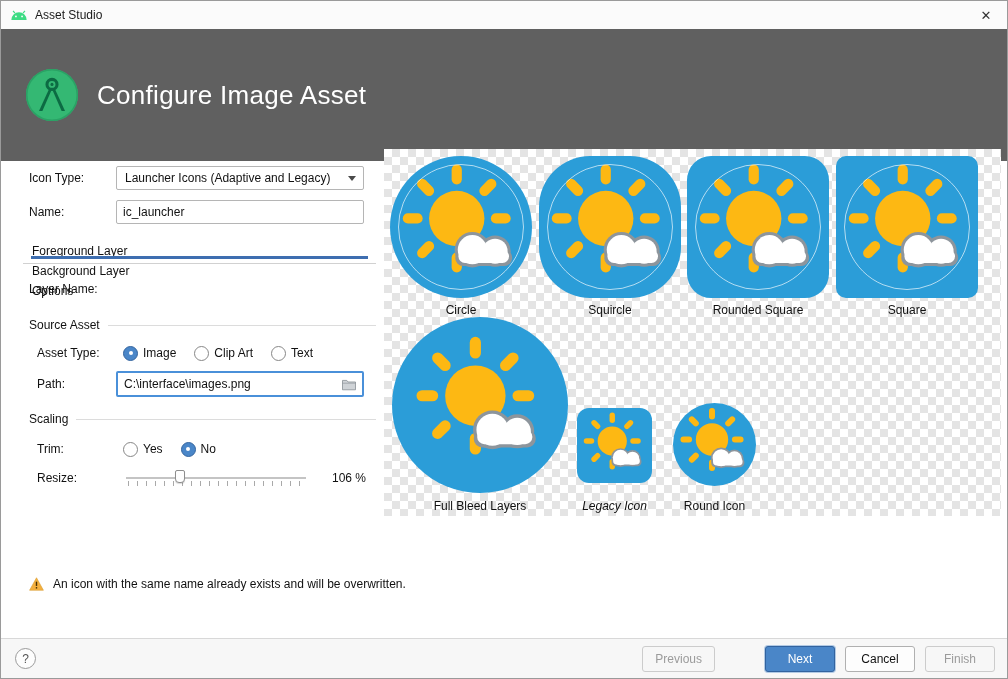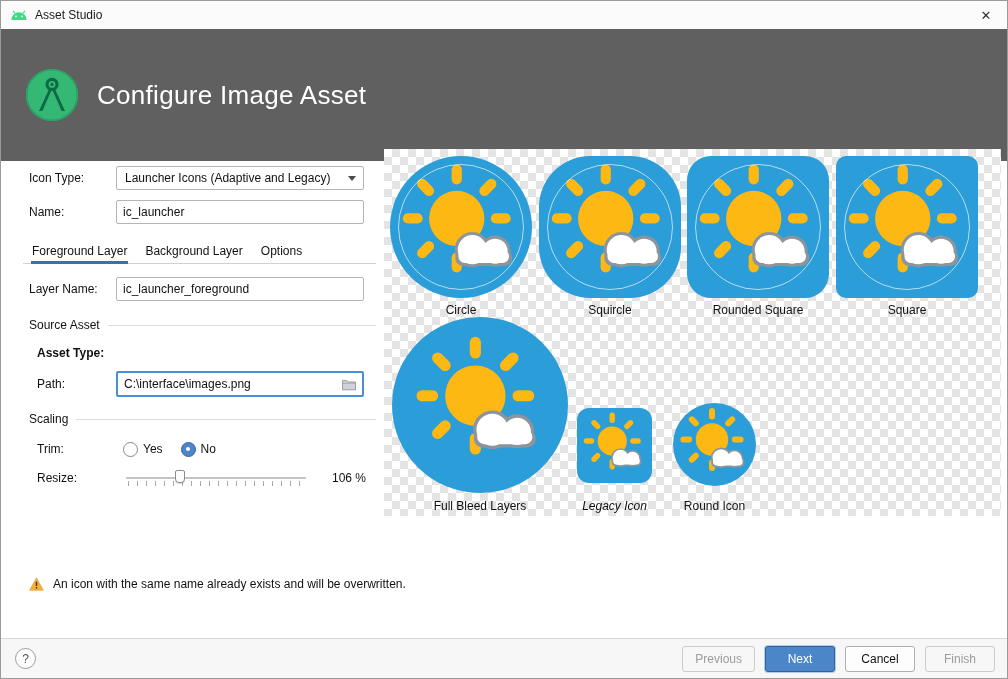--- a/index.html
+++ b/index.html
@@ -17,29 +17,29 @@
   .logo{width:54px;height:54px;flex:none;}
   .header-title{color:#ffffff;font-size:26px;margin-left:18px;letter-spacing:.3px;}
 
   
   .form-panel{position:absolute;left:0;top:138px;width:383px;padding:27px 8px 0 28px;}
   .frow{display:flex;align-items:center;}
   .flabel{font-size:12px;color:#111;flex:none;width:87px;}
   .ind{padding-left:8px;}
   .ind .flabel{width:79px;}
   .mb10{margin-bottom:10px;} .mb14{margin-bottom:14px;} .mb13{margin-bottom:13px;}
-  .mb16{margin-bottom:16px;} .mb8{margin-bottom:8px;font-weight:bold;} .mb12{margin-bottom:12px;} .mb9{margin-bottom:9px;}
+  .mb16{margin-bottom:16px;} .mb8{margin-bottom:8px;} .mb12{margin-bottom:12px;} .mb9{margin-bottom:9px;}
   .h24{height:24px;} .h20{height:20px;} .h26{height:26px;}
 
   .text-input{width:248px;height:24px;border:1px solid #b5b5b5;border-radius:2px;font-size:12px;padding:0 6px;font-family:inherit;outline:none;background:#fff;color:#111;}
   .combo{height:24px;border:1px solid #b5b5b5;border-radius:2px;background:#fff;display:flex;align-items:center;padding:0 20px 0 8px;position:relative;font-size:12px;color:#111;cursor:pointer;}
   .w248{width:248px;}
   .combo-arrow{position:absolute;right:7px;top:9px;width:0;height:0;border:4px solid transparent;border-top:5px solid #4a4a4a;}
 
-  .tabs{display:flex;margin-left:-6px;border-bottom:1px solid #d1d1d1;height:26px;}
+  .tabs{display:flex;margin-left:-6px;border-bottom:1px solid #d1d1d1;height:26px;flex-direction:column;}
   .tab{font-size:12px;color:#111;padding:6px 9px 0 9px;position:relative;cursor:pointer;white-space:nowrap;}
   .tab.on::after{content:"";position:absolute;left:8px;right:8px;bottom:-1px;height:3px;background:#3e6eb0;}
 
   .group-row{display:flex;align-items:center;height:16px;}
   .group-label{font-size:12px;color:#111;white-space:nowrap;}
   .group-rule{flex:1;height:1px;background:#dcdcdc;margin-left:8px;}
 
   .radio-group{display:flex;align-items:center;gap:18px;margin-left:7px;}
   .radio{display:flex;align-items:center;gap:5px;font-size:12px;color:#111;cursor:pointer;}
   .rd{width:15px;height:15px;border-radius:50%;border:1px solid #878787;background:#fff;position:relative;flex:none;}
@@ -87,21 +87,21 @@
   
   .warning-row{position:absolute;left:28px;top:576px;display:flex;align-items:center;gap:9px;}
   .warn-text{font-size:12px;color:#111;}
 
   
   .footer{position:absolute;left:0;right:0;bottom:0;height:40px;background:#f7f7f7;border-top:1px solid #d8d8d8;display:flex;align-items:center;padding:0 12px 0 14px;}
   .help-btn{width:21px;height:21px;border-radius:50%;border:1px solid #9b9b9b;background:#fdfdfd;display:flex;align-items:center;justify-content:center;font-size:12px;color:#555;cursor:pointer;}
   .footer-buttons{margin-left:auto;display:flex;gap:10px;border-radius:12px;}
   .btn{min-width:70px;height:26px;font-size:12px;font-family:inherit;border:1px solid #b0b0b0;border-radius:3px;background:#fdfdfd;color:#111;cursor:pointer;padding:0 12px;}
   .btn.disabled{color:#9b9b9b;border-color:#cccccc;background:#f7f7f7;}
-  .btn.primary{background:#4a86c8;border-color:#32639f;color:#fff;box-shadow:0 0 0 1px rgba(74,134,200,.4);}
+  .btn.primary{background:#4a86c8;border-color:#32639f;color:#fff;box-shadow:0 0 0 1px rgba(74,134,200,.4);margin-left:40px;}
 </style>
 </head>
 <body>
 
 <div class="window">
 
   <div class="titlebar">
     <span style="display:flex;">
       <svg viewBox="0 0 20 12" width="18" height="11">
         <line x1="5.5" y1="3.4" x2="3.4" y2="0.8" stroke="#3DDC84" stroke-width="1.2"></line>
@@ -145,30 +145,43 @@
     </div>
 
     <div class="tabs mb13">
       <div class="tab on"><span>Foreground Layer</span></div>
       <div class="tab"><span>Background Layer</span></div>
       <div class="tab"><span>Options</span></div>
     </div>
 
     <div class="frow h24 mb16">
       <span class="flabel">Layer Name:</span>
-      <input class="text-input" type="text" value="ic_launcher_foreground" style="">
     </div>
 
     <div class="group-row mb10">
       <span class="group-label">Source Asset</span>
       <span class="group-rule"></span>
     </div>
 
     <div class="frow h20 mb8 ind">
       <span class="flabel">Asset Type:</span>
+      <div class="radio-group">
+        <label class="radio">
+          <span class="rd on"></span>
+          <span>Image</span>
+        </label>
+        <label class="radio">
+          <span class="rd"></span>
+          <span>Clip Art</span>
+        </label>
+        <label class="radio">
+          <span class="rd"></span>
+          <span>Text</span>
+        </label>
+      </div>
     </div>
 
     <div class="frow h26 mb14 ind">
       <span class="flabel">Path:</span>
       <div class="path-wrap">
         <input type="text" value="C:\interface\images.png" style="">
         <span class="folder-btn">
           <svg viewBox="0 0 16 14" width="16" height="13">
             <path d="M1 2.6 h4.6 l1.4 1.7 H15 v8.4 H1 Z" fill="#cfd3d7" stroke="#8b9197" stroke-width="0.9"></path>
             <path d="M1 5.6 H15" stroke="#8b9197" stroke-width="0.7"></path>

